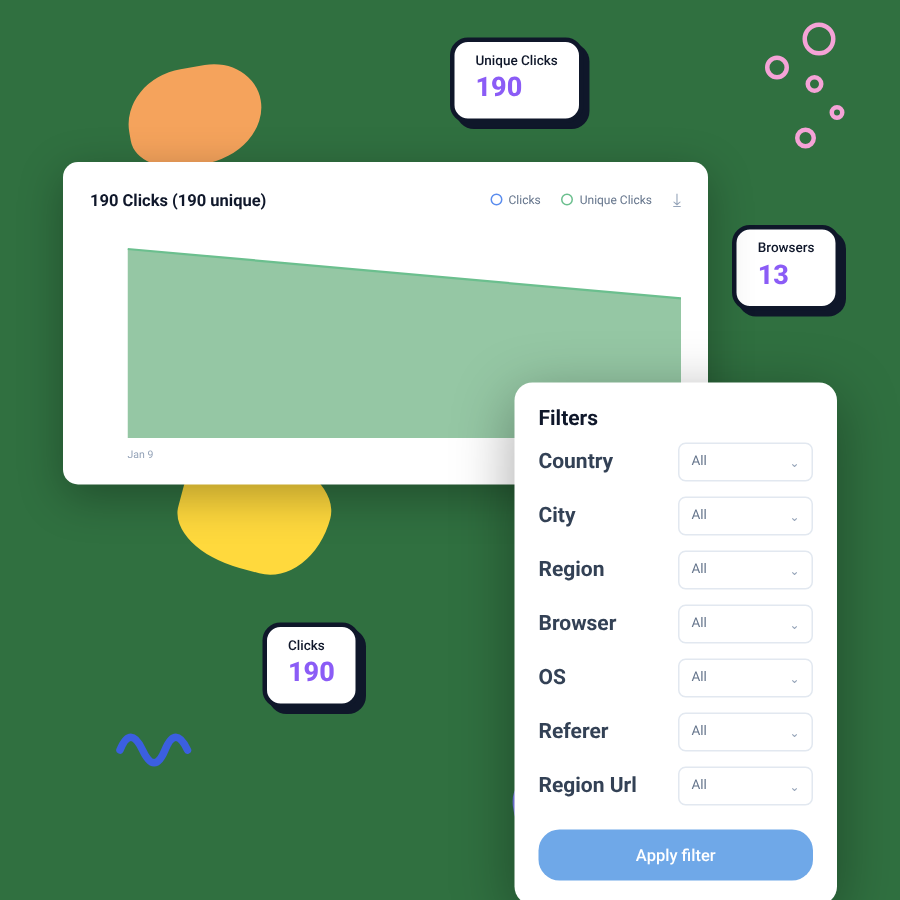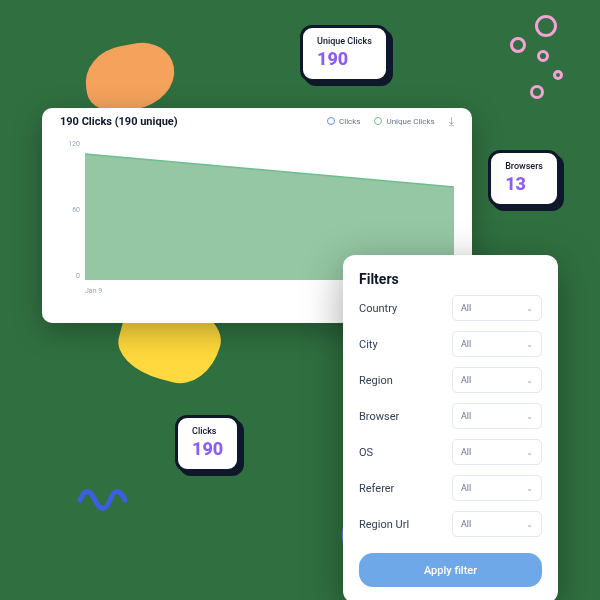--- a/index.html
+++ b/index.html
@@ -19,38 +19,38 @@
 .dots .d2{width:22px;height:22px;top:0;left:30px}
 .dots .d3{width:12px;height:12px;top:35px;left:32px}
 .dots .d4{width:10px;height:10px;top:55px;left:48px}
 .dots .d5{width:14px;height:14px;top:70px;left:25px}
 .stat-card{position:absolute;background:#fff;border:3px solid #0F172A;border-radius:12px;padding:8px 14px 10px;box-shadow:4px 4px 0 #0F172A}
 .stat-card .label{font-size:9px;font-weight:500;color:#0F172A;white-space:nowrap}
 .stat-card .value{font-size:18px;font-weight:800;color:#8b5cf6;margin-top:2px}
 .stat-unique{top:25px;left:300px}
 .stat-browsers{top:150px;right:40px}
 .stat-clicks{top:415px;left:175px}
-.chart-card{position:absolute;top:108px;left:42px;width:430px;height:215px;background:#fff;border-radius:10px;box-shadow:0 8px 30px rgba(0,0,0,0.3);padding:6px 18px}
+.chart-card{position:absolute;top:108px;left:42px;width:430px;height:215px;background:#fff;border-radius:10px;box-shadow:0 8px 30px rgba(0,0,0,0.3);padding:18px 18px}
 .chart-header{display:flex;align-items:center;justify-content:space-between;margin-bottom:12px}
 .chart-title{font-size:11px;font-weight:700;color:#0F172A}
 .chart-legend{display:flex;gap:14px;align-items:center;font-size:8px;color:#64748B}
 .legend-item{display:flex;align-items:center;gap:4px}
 .legend-dot{width:8px;height:8px;border-radius:50%;border:1.5px solid}
 .legend-dot.blue{border-color:#5B8DEE;background:#fff}
 .legend-dot.green{border-color:#6BBF8E;background:#fff}
 .dl-icon{color:#94A3B8;font-size:12px;cursor:pointer}
 .chart-area{position:relative;height:155px;width:100%}
 .y-axis{position:absolute;left:0;top:0;height:140px;width:20px;display:flex;flex-direction:column;justify-content:space-between;font-size:7px;color:#94A3B8;text-align:right}
 .plot{position:absolute;left:25px;top:0;right:0;height:140px}
 .plot svg{width:100%;height:100%}
 .x-axis{position:absolute;left:25px;bottom:0;font-size:7px;color:#94A3B8}
 .filters-card{position:absolute;top:255px;right:42px;width:215px;background:#fff;border-radius:12px;box-shadow:0 10px 40px rgba(0,0,0,0.35);padding:16px}
 .filters-title{font-size:14px;font-weight:700;color:#0F172A;margin-bottom:8px}
 .filter-row{display:flex;align-items:center;justify-content:space-between;margin-bottom:10px}
-.filter-label{font-size:11px;font-weight:400;color:#334155}
+.filter-label{font-size:14px;font-weight:700;color:#334155}
 .filter-select{width:90px;height:24px;border:1px solid #E2E8F0;border-radius:5px;background:#fff;font-size:9px;color:#64748B;padding:12px 8px;display:flex;align-items:center;justify-content:space-between;cursor:pointer}
 .filter-select .chev{color:#94A3B8;font-size:8px}
 .apply-btn{width:100%;height:34px;background:#6FA8E8;color:#fff;border:none;border-radius:14px;font-size:11px;font-weight:500;cursor:pointer;margin-top:6px}
 </style>
 </head>
 <body>
 
 <div class="blob-orange"></div>
 <div class="blob-yellow"></div>
 <div class="blob-purple">
@@ -91,25 +91,20 @@
         <span>Clicks</span>
       </div>
       <div class="legend-item">
         <span class="legend-dot green"></span>
         <span>Unique Clicks</span>
       </div>
       <span class="dl-icon">⤓</span>
     </div>
   </div>
   <div class="chart-area">
-    <div class="y-axis">
-      <span>120</span>
-      <span>60</span>
-      <span>0</span>
-    </div>
     <div class="plot">
       <svg viewBox="0 0 370 140" preserveAspectRatio="none">
         <polygon points="0,14 370,47 370,140 0,140" fill="#95C7A4"></polygon>
         <line x1="0" y1="14" x2="370" y2="47" stroke="#6BBF8E" stroke-width="1.5"></line>
       </svg>
     </div>
     <div class="x-axis">
       <span>Jan 9</span>
     </div>
   </div>

